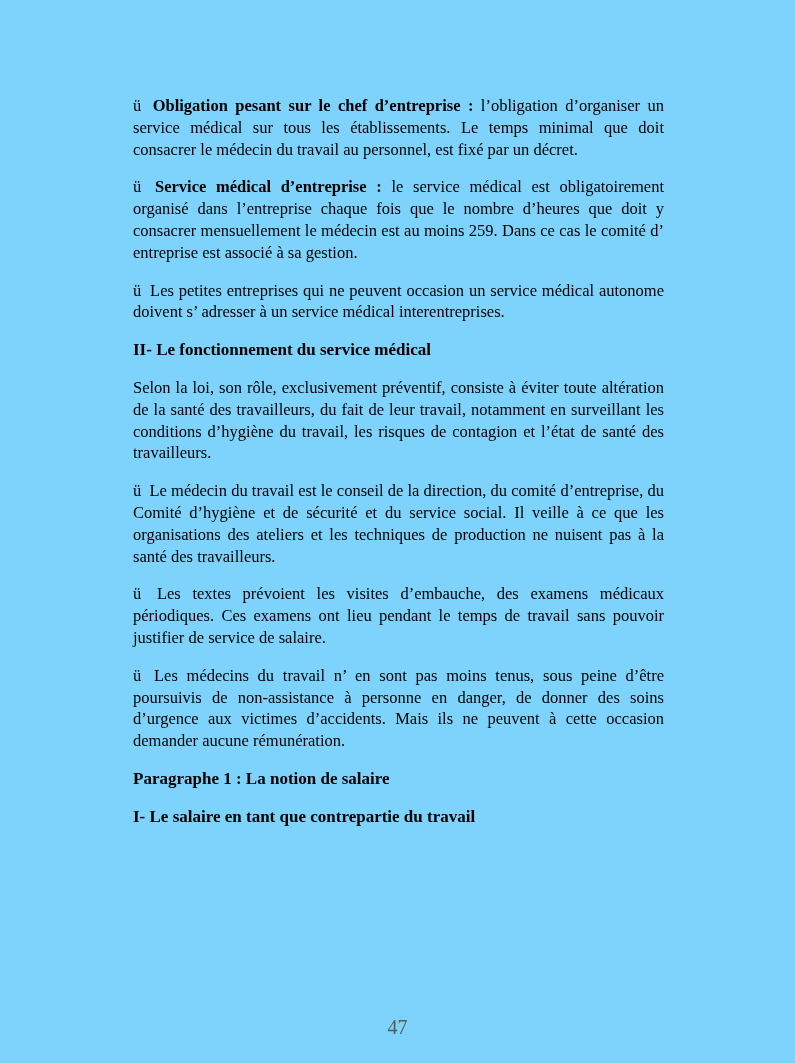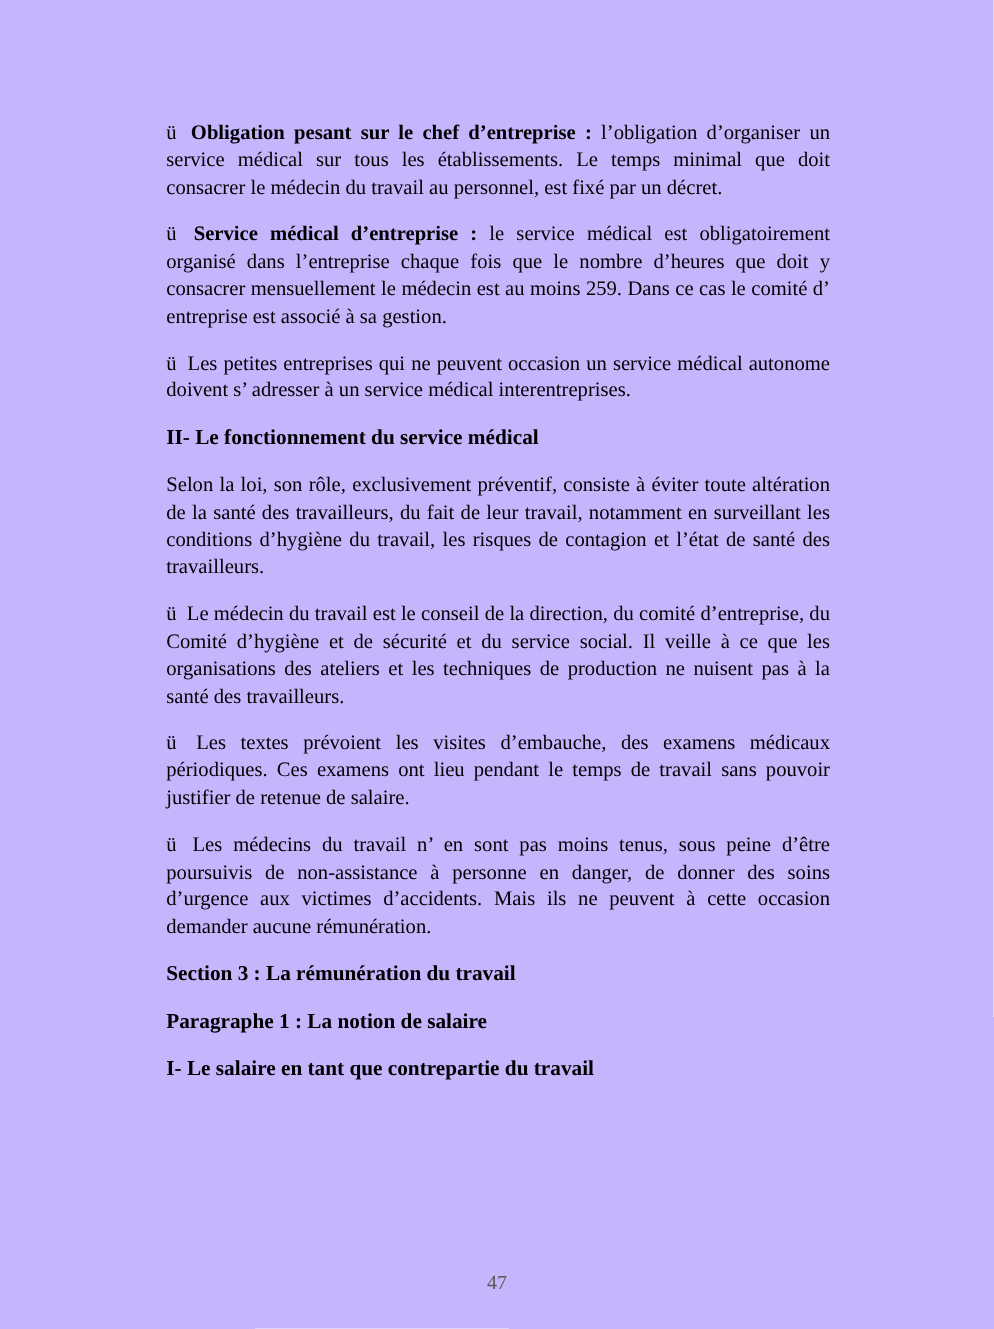--- a/index.html
+++ b/index.html
@@ -4,21 +4,21 @@
 <style>
   html, body {
     margin: 0;
     padding: 0;
     background: #ffffff;
   }
   .page {
     position: relative;
     width: 795px;
     height: 1063px;
-    background: #c4b5fd;
+    background: #7dd3fc;
     overflow: hidden;
     font-family: "Liberation Serif", "DejaVu Serif", serif;
     color: #000000;
   }
   .content {
     position: absolute;
     left: 133px;
     top: 95px;
     width: 531px;
   }
@@ -42,21 +42,21 @@
   }
   .lead {
     font-weight: 700;
   }
   .footer {
     position: absolute;
     left: 0;
     right: 0;
     top: 1018px;
     text-align: center;
-    font-size: 16px;
+    font-size: 20px;
     line-height: 18px;
     color: #595959;
   }
 </style>
 </head>
 <body>
 
 <div class="page">
 
   <div class="content">
@@ -82,29 +82,28 @@
 
     <p class="para">Selon la loi, son rôle, exclusivement préventif, consiste à éviter toute altération de la santé des travailleurs, du fait de leur travail, notamment en surveillant les conditions d’hygiène du travail, les risques de contagion et l’état de santé des travailleurs.</p>
 
     <p class="para">
       <span class="bullet">ü</span>
       <span>Le médecin du travail est le conseil de la direction, du comité d’entreprise, du Comité d’hygiène et de sécurité et du service social. Il veille à ce que les organisations des ateliers et les techniques de production ne nuisent pas à la santé des travailleurs.</span>
     </p>
 
     <p class="para">
       <span class="bullet">ü</span>
-      <span>Les textes prévoient les visites d’embauche, des examens médicaux périodiques. Ces examens ont lieu pendant le temps de travail sans pouvoir justifier de retenue de salaire.</span>
+      <span>Les textes prévoient les visites d’embauche, des examens médicaux périodiques. Ces examens ont lieu pendant le temps de travail sans pouvoir justifier de service de salaire.</span>
     </p>
 
     <p class="para">
       <span class="bullet">ü</span>
       <span>Les médecins du travail n’ en sont pas moins tenus, sous peine d’être poursuivis de non-assistance à personne en danger, de donner des soins d’urgence aux victimes d’accidents. Mais ils ne peuvent à cette occasion demander aucune rémunération.</span>
     </p>
 
-    <p class="heading">Section 3 : La rémunération du travail</p>
 
     <p class="heading">Paragraphe 1 : La notion de salaire</p>
 
 
     <p class="heading">I- Le salaire en tant que contrepartie du travail</p>
 
   </div>
 
   <div class="footer">
     <span>47</span>

